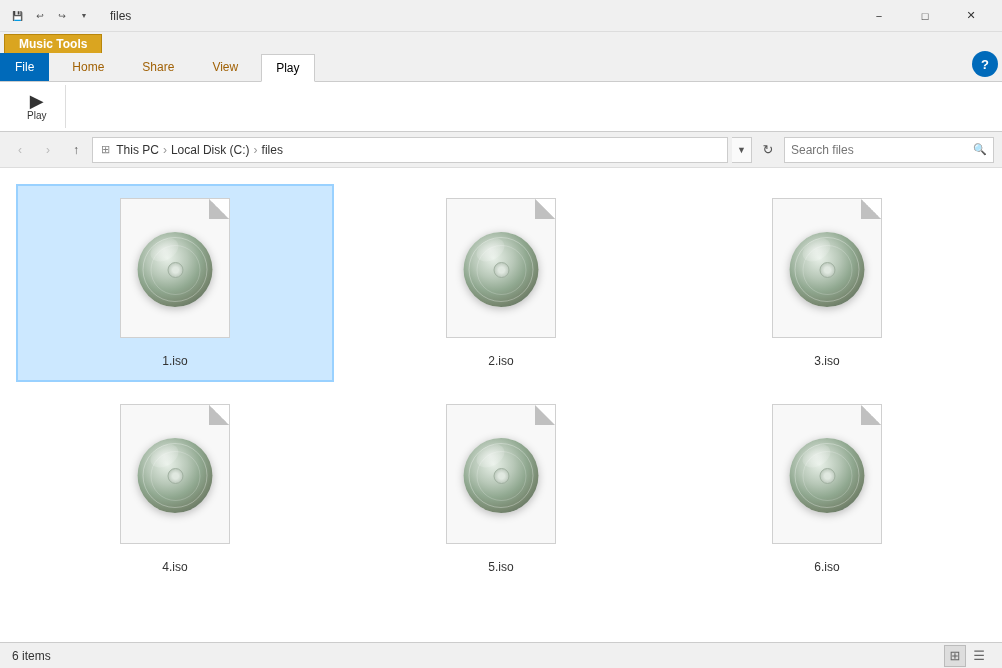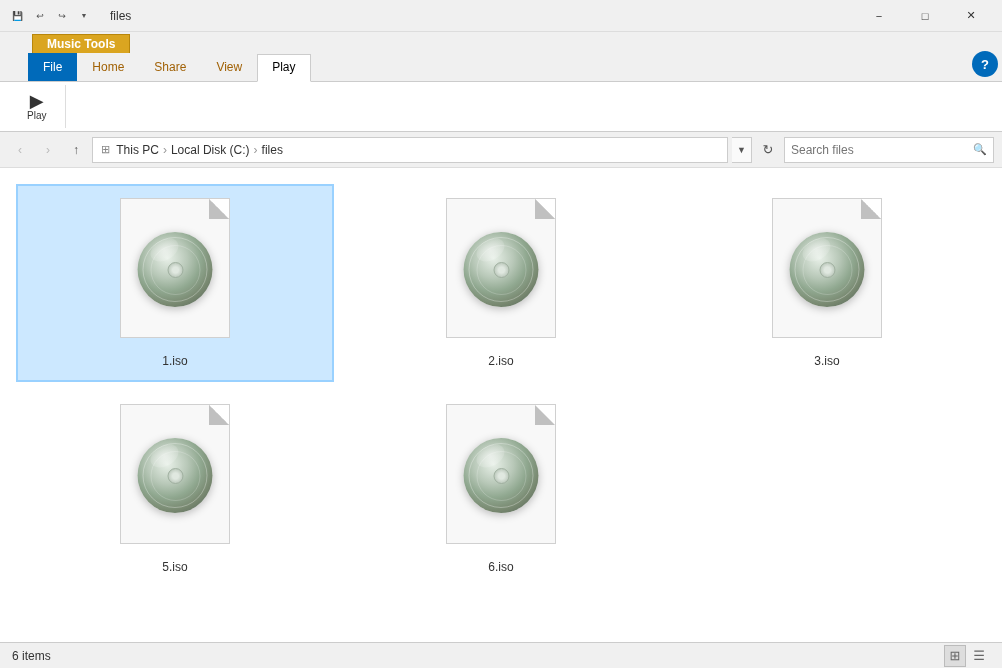--- a/index.html
+++ b/index.html
@@ -76,23 +76,23 @@
   <div class="title-bar-controls">
     <div class="title-bar-btn">−</div>
     <div class="title-bar-btn">□</div>
     <div class="title-bar-btn close">✕</div>
   </div>
 </div>
 
 <div class="ribbon">
   <div style="display:flex; align-items:flex-end; background:#f0f0f0; padding-top:2px;">
 
-    <div style="display:flex; flex-direction:column; position:relative;margin-left:28px;">
+    <div style="display:flex; flex-direction:column; position:relative;">
       <div style="background:#daa520; color:#fff; font-weight:600; font-size:12px; padding:2px 14px; border:1px solid #b8860b; border-bottom:none; margin-left:4px; width:fit-content;">Music Tools</div>
-      <div style="display:flex; align-items:center;">
+      <div style="display:flex; align-items:flex-end;gap:8px;">
         <div class="ribbon-tab file">File</div>
         <div class="ribbon-tab">Home</div>
         <div class="ribbon-tab">Share</div>
         <div class="ribbon-tab">View</div>
         <div class="ribbon-tab active" style="background:#fff; border:1px solid #ccc; border-bottom:1px solid #fff;">Play</div>
       </div>
     </div>
     <div style="flex:1;"></div>
     <div style="width:26px; height:26px; border-radius:50%; background:#006aba; color:#fff; display:flex; align-items:center; justify-content:center; font-size:13px; font-weight:bold; margin-right:4px; margin-bottom:4px; cursor:pointer;">?</div>
   </div>
@@ -181,20 +181,35 @@
         <div class="file-page-fold"></div>
         <div class="file-page-fold-shadow"></div>
         <div class="disc">
           <div class="disc-ring1"></div>
           <div class="disc-ring2"></div>
           <div class="disc-shine"></div>
           <div class="disc-center"></div>
         </div>
       </div>
     </div>
+    <span class="file-name">4.iso</span>
+  </div>
+      <div class="file-item">
+    <div class="file-icon">
+      <div class="file-page">
+        <div class="file-page-fold"></div>
+        <div class="file-page-fold-shadow"></div>
+        <div class="disc">
+          <div class="disc-ring1"></div>
+          <div class="disc-ring2"></div>
+          <div class="disc-shine"></div>
+          <div class="disc-center"></div>
+        </div>
+      </div>
+    </div>
     <span class="file-name">5.iso</span>
   </div>
       <div class="file-item">
     <div class="file-icon">
       <div class="file-page">
         <div class="file-page-fold"></div>
         <div class="file-page-fold-shadow"></div>
         <div class="disc">
           <div class="disc-ring1"></div>
           <div class="disc-ring2"></div>

